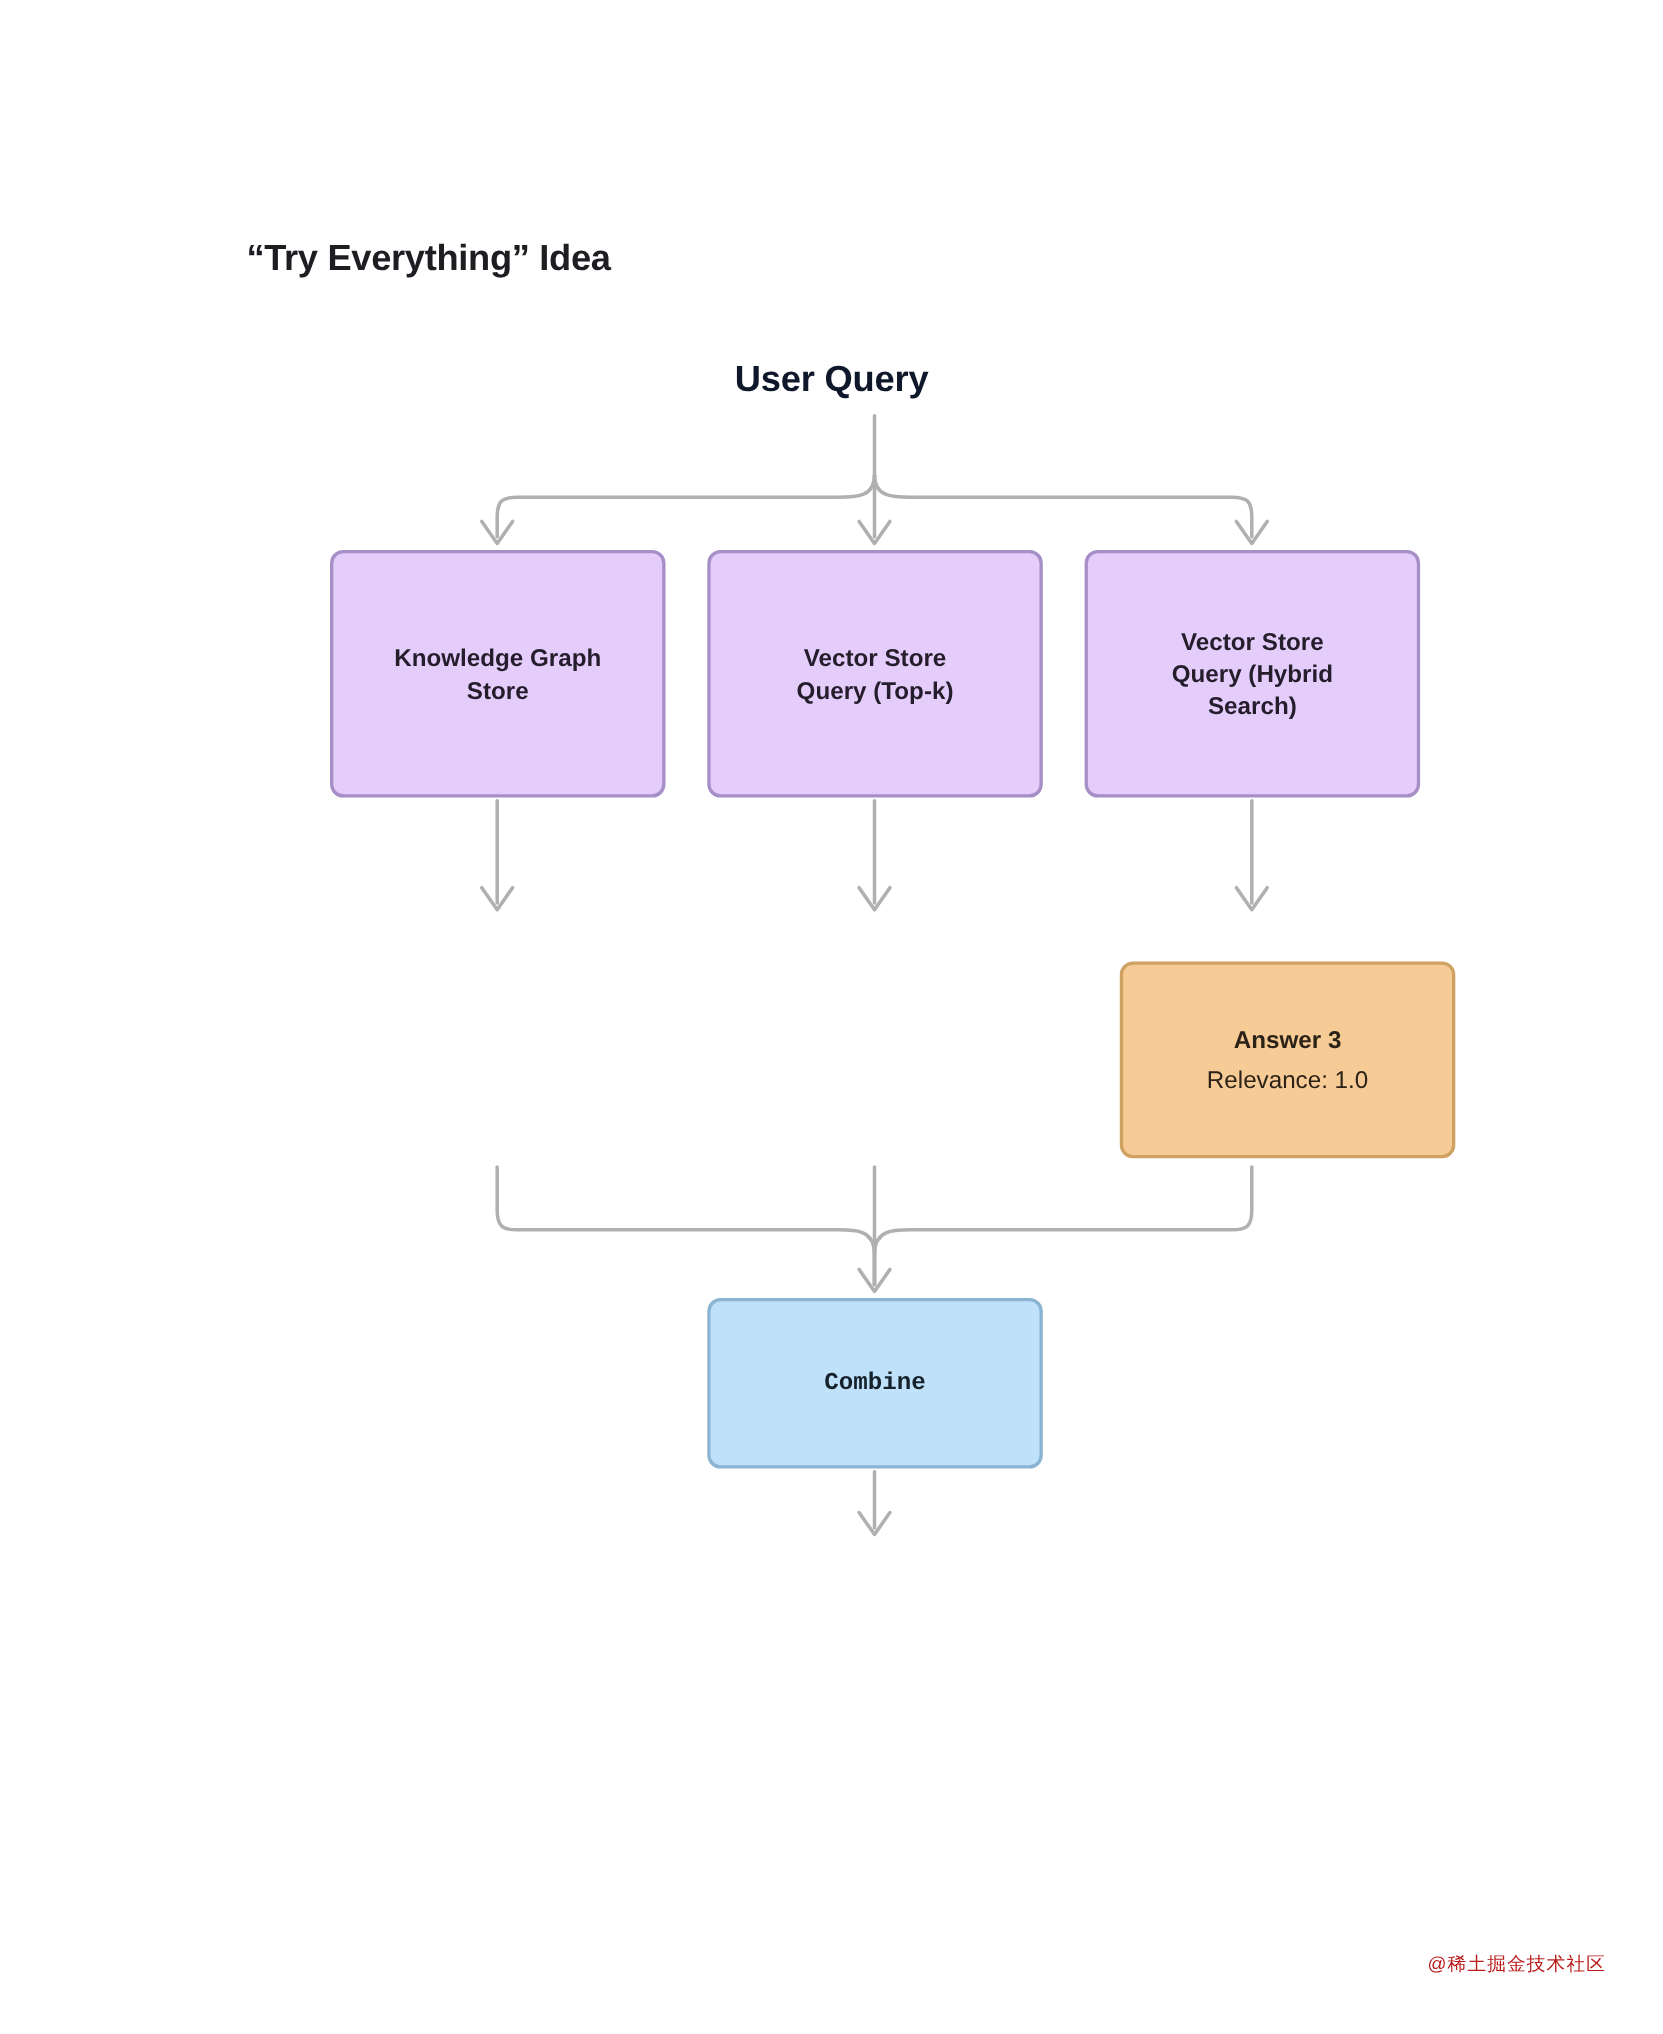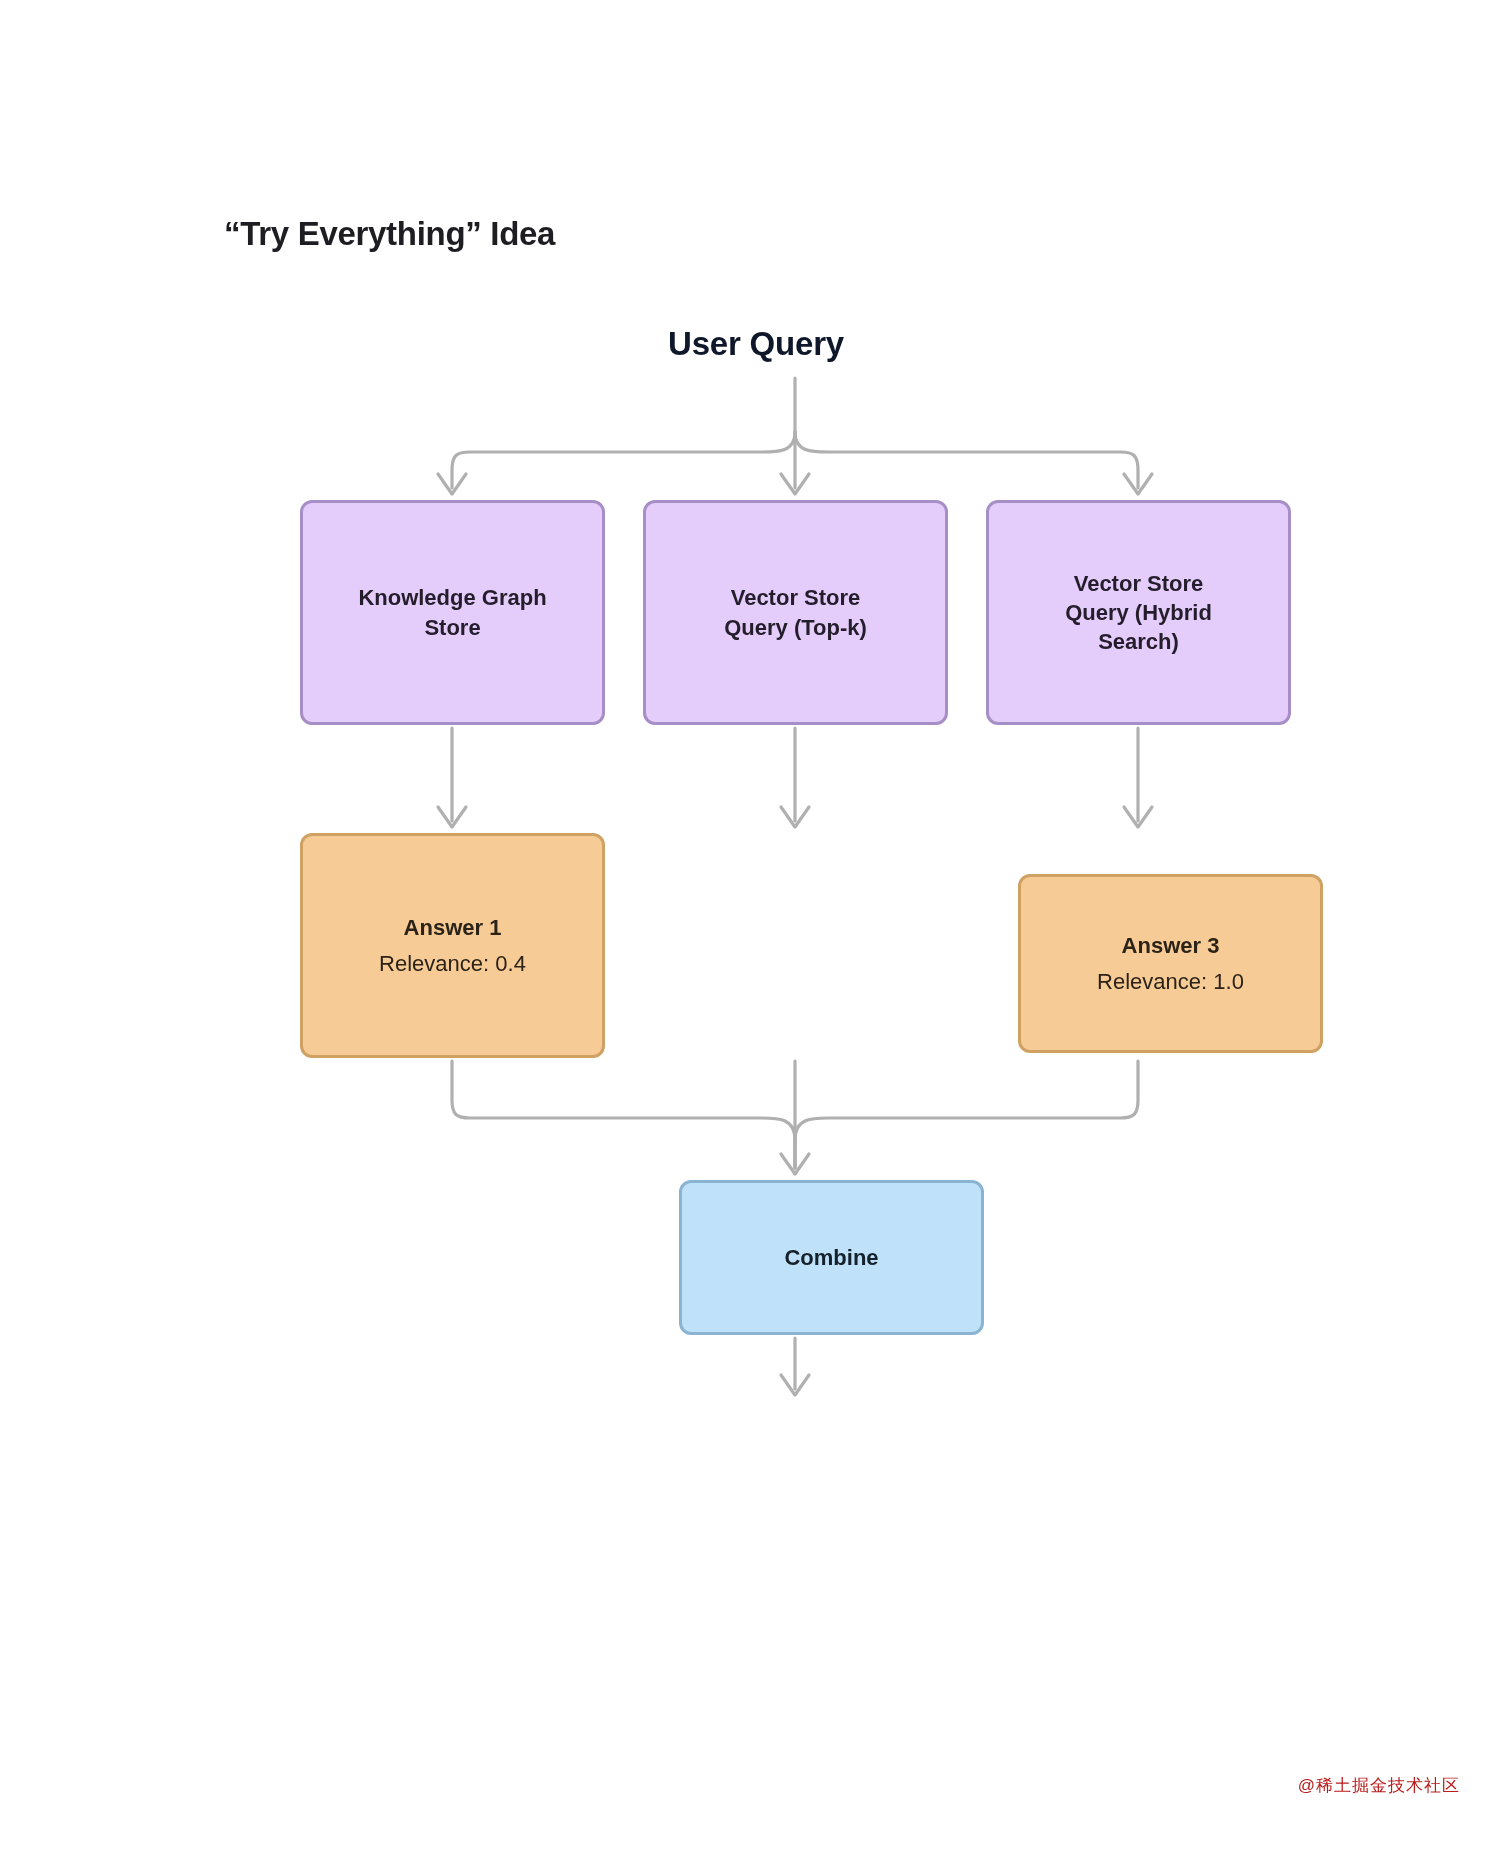--- a/index.html
+++ b/index.html
@@ -57,21 +57,21 @@
 
   
   #n-kg   {left:300px; top:500px; width:305px; height:225px;}
   #n-vtop {left:643px; top:500px; width:305px; height:225px;}
   #n-vhyb {left:986px; top:500px; width:305px; height:225px;}
 
   #n-a1   {left:300px; top:833px; width:305px; height:225px;}
   #n-a2   {left:643px; top:833px; width:305px; height:225px;}
   #n-a3   {left:986px; top:874px; width:305px; height:179px;margin-left:32px;}
 
-  #n-comb {left:679px; top:1180px; width:305px; height:155px;}
+  #n-comb {left:643px; top:1180px; width:305px; height:155px;font-family:Liberation Mono, monospace;}
   #n-fin  {left:643px; top:1401px; width:305px; height:227px;}
 
   
   .watermark{
     position:absolute;right:52px;bottom:52px;
     font-size:17px;color:#b91c1c;letter-spacing:1px;white-space:nowrap;
   }
 </style>
 </head>
 <body>
@@ -122,24 +122,20 @@
     <span class="ln">Vector Store</span>
     <span class="ln">Query (Top-k)</span>
   </div>
 
   <div class="node purple" id="n-vhyb">
     <span class="ln">Vector Store</span>
     <span class="ln">Query (Hybrid</span>
     <span class="ln">Search)</span>
   </div>
 
-  <div class="node orange" id="n-a1">
-    <span class="ln t1">Answer 1</span>
-    <span class="ln t2">Relevance: 0.4</span>
-  </div>
 
 
   <div class="node orange" id="n-a3">
     <span class="ln t1">Answer 3</span>
     <span class="ln t2">Relevance: 1.0</span>
   </div>
 
   <div class="node blue" id="n-comb">
     <span class="ln">Combine</span>
   </div>

